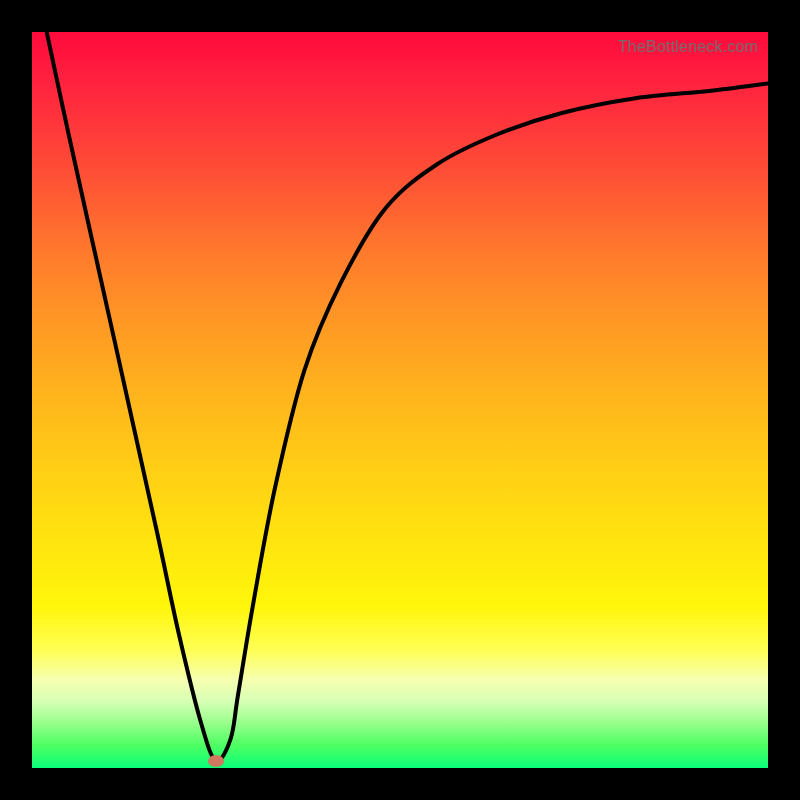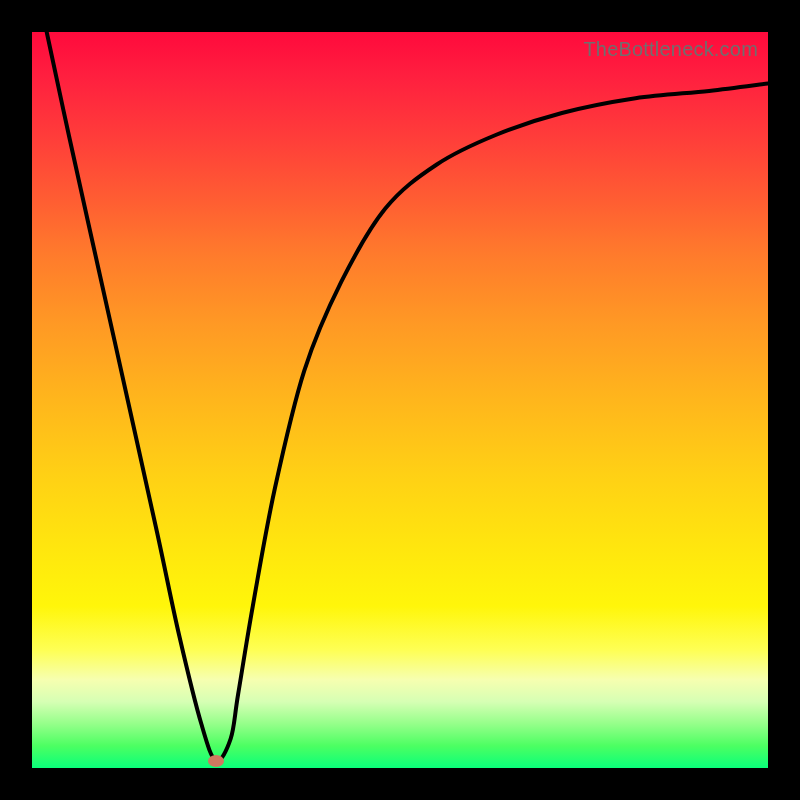--- a/index.html
+++ b/index.html
@@ -41,21 +41,21 @@
       #95ff8a 94%,
       #4cff62 97%,
       #0aff7a 100%
     );
   }
   .watermark {
     position: absolute;
     top: 6px;
     right: 10px;
     color: #6f6f6f;
-    font-size: 20px;
+    font-size: 16px;
     font-weight: 500;
     letter-spacing: 0.2px;
     user-select: none;
   }
   svg.curve {
     position: absolute;
     left: 0;
     top: 0;
     width: 736px;
     height: 736px;

